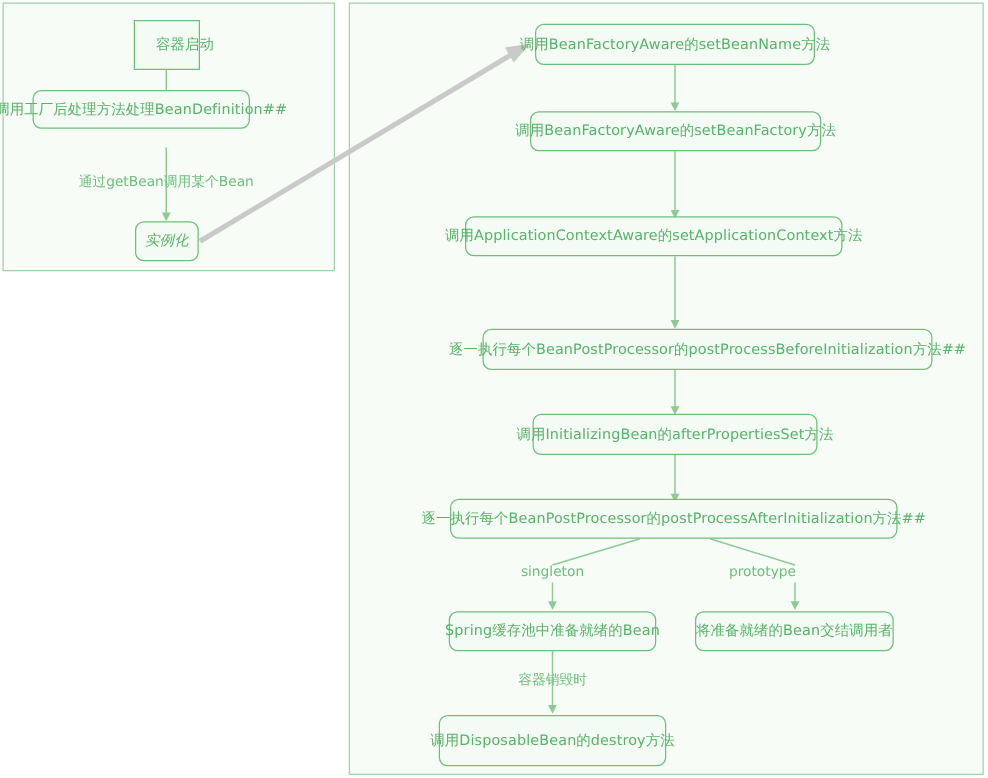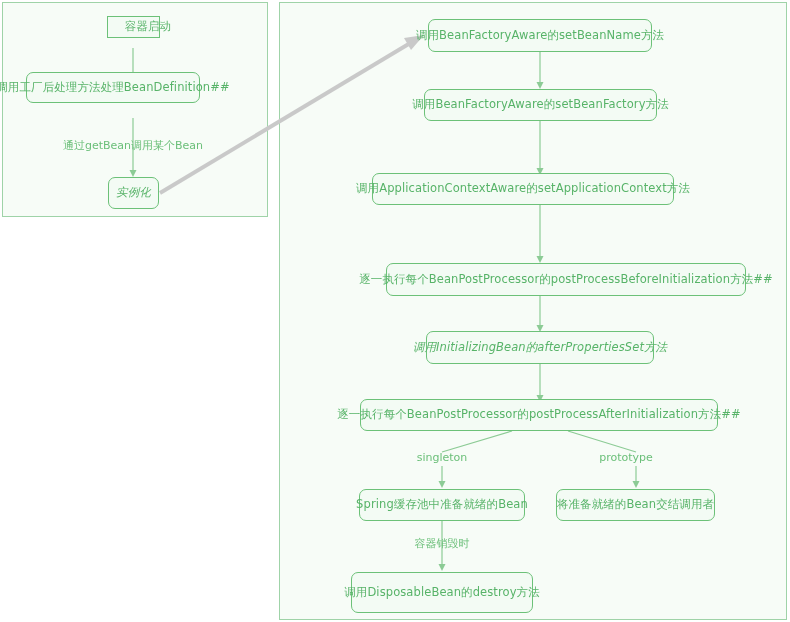--- a/index.html
+++ b/index.html
@@ -103,43 +103,43 @@
     <line class="wire" x1="442" y1="466" x2="442" y2="483"></line>
     <polygon class="wire-head" points="442,488 438.5,481 445.5,481"></polygon>
 
     <line class="wire" x1="636" y1="466" x2="636" y2="483"></line>
     <polygon class="wire-head" points="636,488 632.5,481 639.5,481"></polygon>
 
     <line class="wire" x1="442" y1="521" x2="442" y2="566"></line>
     <polygon class="wire-head" points="442,571 438.5,564 445.5,564"></polygon>
   </svg>
 
-  <div class="node sharp" id="n-container-start" style="left:107px; top:16px; width:53px; height:22px;padding-left:36px;">容器启动</div>
+  <div class="node sharp" id="n-container-start" style="left:107px; top:16px; width:53px; height:40px;padding-left:36px;">容器启动</div>
 
   <div class="node" id="n-factory-pp" style="left:26px; top:72px; width:174px; height:31px;">调用工厂后处理方法处理BeanDefinition##</div>
 
   <div class="edge-label" id="l-get-bean" style="left:53px; top:138px; width:160px;">通过getBean调用某个Bean</div>
 
   <div class="node" id="n-instantiate" style="left:108px; top:177px; width:51px; height:32px;font-style:italic;">实例化</div>
 
   <div class="node" id="n-set-bean-name" style="left:428px; top:19px; width:224px; height:33px;">调用BeanFactoryAware的setBeanName方法</div>
 
   <div class="node" id="n-set-bean-factory" style="left:424px; top:89px; width:233px; height:32px;">调用BeanFactoryAware的setBeanFactory方法</div>
 
   <div class="node" id="n-set-app-context" style="left:372px; top:173px; width:302px; height:32px;">调用ApplicationContextAware的setApplicationContext方法</div>
 
   <div class="node" id="n-before-init" style="left:358px; top:263px; width:360px; height:33px;margin-left:28px;">逐一执行每个BeanPostProcessor的postProcessBeforeInitialization方法##</div>
 
-  <div class="node" id="n-after-props" style="left:426px; top:331px; width:228px; height:33px;font-style:italic;">调用InitializingBean的afterPropertiesSet方法</div>
+  <div class="node" id="n-after-props" style="left:426px; top:331px; width:228px; height:33px;">调用InitializingBean的afterPropertiesSet方法</div>
 
   <div class="node" id="n-after-init" style="left:360px; top:399px; width:358px; height:32px;">逐一执行每个BeanPostProcessor的postProcessAfterInitialization方法##</div>
 
   <div class="edge-label" id="l-singleton" style="left:392px; top:451px; width:100px;">singleton</div>
 
-  <div class="edge-label" id="l-prototype" style="left:576px; top:451px; width:100px;">prototype</div>
+  <div class="edge-label" id="l-prototype" style="left:560px; top:451px; width:100px;">prototype</div>
 
   <div class="node" id="n-cache-ready" style="left:359px; top:489px; width:166px; height:32px;">Spring缓存池中准备就绪的Bean</div>
 
   <div class="node" id="n-hand-over" style="left:556px; top:489px; width:159px; height:32px;">将准备就绪的Bean交结调用者</div>
 
   <div class="edge-label" id="l-container-destroy" style="left:392px; top:536px; width:100px;">容器销毁时</div>
 
   <div class="node" id="n-destroy" style="left:351px; top:572px; width:182px; height:41px;">调用DisposableBean的destroy方法</div>
 
 </div>

